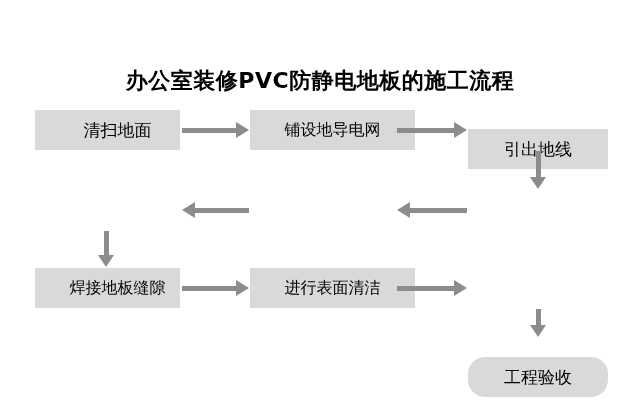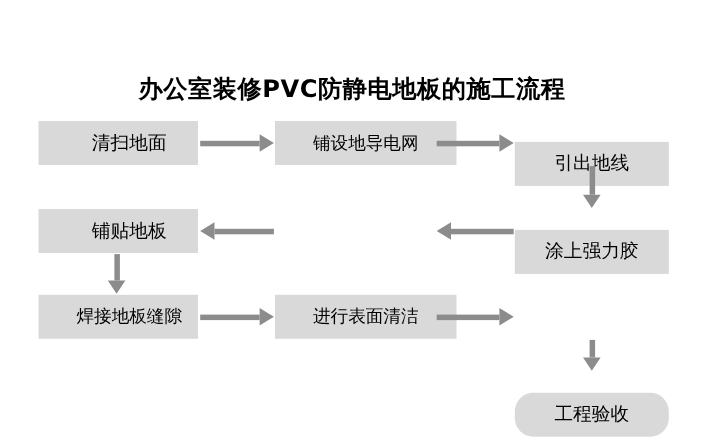--- a/index.html
+++ b/index.html
@@ -124,34 +124,32 @@
     <span class="head"></span>
   </div>
 
   <div class="node col-r row-1">引出地线</div>
 
   <div class="arrow v-down a-v-r1">
     <span class="shaft"></span>
     <span class="head"></span>
   </div>
 
-  <div class="node col-r row-2">涂上强力胶</div>
 
   <div class="arrow h-left a-r2-1">
     <span class="shaft"></span>
     <span class="head"></span>
   </div>
 
 
   <div class="arrow h-left a-r2-2">
     <span class="shaft"></span>
     <span class="head"></span>
   </div>
 
-  <div class="node col-l row-2">铺贴地板</div>
 
   <div class="arrow v-down a-v-l2">
     <span class="shaft"></span>
     <span class="head"></span>
   </div>
 
   <div class="node col-l row-3 tight">焊接地板缝隙</div>
 
   <div class="arrow h-right a-r3-1">
     <span class="shaft"></span>

